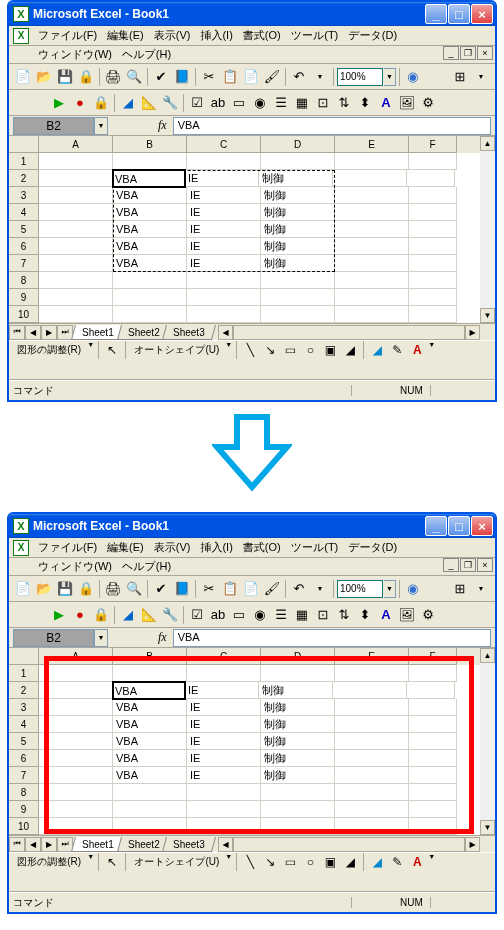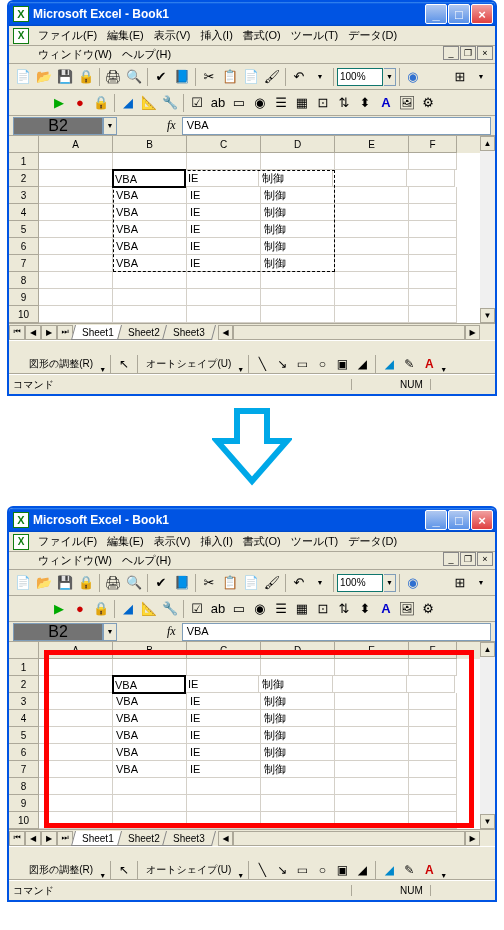--- a/index.html
+++ b/index.html
@@ -18,21 +18,21 @@
 .menu-bar2 { background: #ece9d8; height: 18px; display: flex; align-items: center; padding: 0 24px; font-size: 11px; border-bottom: 1px solid #aca899; position: relative; }
 .menu-bar2 .doc-ctrls { position: absolute; right: 2px; top: 0; display: flex; }
 .menu-bar2 .doc-btn { width: 16px; height: 14px; background: #ece9d8; border: 1px solid #888; font-size: 9px; display: flex; align-items: center; justify-content: center; margin-left: 1px; }
 .toolbar { background: #ece9d8; height: 26px; display: flex; align-items: center; padding: 2px 4px; border-bottom: 1px solid #aca899; gap: 1px; }
 .tb-btn { width: 20px; height: 20px; display: flex; align-items: center; justify-content: center; font-size: 13px; border: 1px solid transparent; }
 .tb-sep { width: 1px; height: 18px; background: #aca899; margin: 0 2px; }
 .zoom-box { width: 46px; height: 18px; background: #fff; border: 1px solid #0f766e; font-size: 10px; display: flex; align-items: center; padding: 0 2px; }
 .zoom-dd { width: 12px; height: 18px; background: #ece9d8; border: 1px solid #7f9db9; border-left: none; font-size: 7px; display: flex; align-items: center; justify-content: center; }
 .toolbar2 { background: #ece9d8; height: 26px; display: flex; align-items: center; padding: 2px 4px 2px 40px; border-bottom: 1px solid #aca899; gap: 1px; }
 .namebox-row { background: #ece9d8; height: 20px; display: flex; align-items: center; padding: 0 4px; border-bottom: 1px solid #aca899; }
-.namebox { width: 90px; height: 18px; background: #737373; border: 1px solid #7f9db9; font-size: 16px; display: flex; align-items: center; justify-content: center; }
+.namebox { width: 81px; height: 18px; background: #a3a3a3; border: 1px solid #7f9db9; font-size: 12px; display: flex; align-items: center; justify-content: center; }
 .namebox-dd { width: 14px; height: 18px; background: #ece9d8; border: 1px solid #7f9db9; font-size: 7px; display: flex; align-items: center; justify-content: center; }
 .fx-label { font-style: italic; font-family: serif; font-size: 12px; margin: 0 6px 0 50px; }
 .formula-bar { flex: 1; height: 18px; background: #fff; border: 1px solid #7f9db9; font-size: 11px; padding: 1px 4px; }
 .grid-area { position: relative; background: #fff; }
 .grid-area .red-box { position: absolute; border: 5px solid #ff0000; pointer-events: none; }
 .column-headers { display: flex; height: 17px; background: #ece9d8; }
 .col-header, .row-header, .corner-header { background: #ece9d8; border-right: 1px solid #aca899; border-bottom: 1px solid #aca899; font-size: 10px; display: flex; align-items: center; justify-content: center; }
 .corner-header { width: 30px; }
 .col-header { flex: none; }
 .col-A { width: 74px; } .col-B { width: 74px; } .col-C { width: 74px; } .col-D { width: 74px; } .col-E { width: 74px; } .col-F { width: 48px; }
@@ -43,21 +43,21 @@
 .dashed-box { position: absolute; border: 1px dashed #000; pointer-events: none; z-index: 3; }
 .scroll-area { height: 17px; background: #ece9d8; display: flex; align-items: center; border-top: 1px solid #aca899; }
 .sheet-nav-btn { width: 16px; height: 15px; background: #ece9d8; border: 1px solid #aca899; font-size: 8px; display: flex; align-items: center; justify-content: center; }
 .sheet-tab { height: 15px; background: #fff; border: 1px solid #888; border-top: none; font-size: 10px; padding: 0 8px; display: flex; align-items: center; transform: skewX(-15deg); margin-right: -4px; }
 .sheet-tab.inactive { background: #ece9d8; }
 .sheet-tab span { transform: skewX(15deg); display: block; }
 .hscroll { flex: 1; height: 15px; background: #ece9d8; display: flex; margin-left: 8px; }
 .hscroll-btn { width: 15px; height: 15px; background: #ece9d8; border: 1px solid #aca899; font-size: 8px; display: flex; align-items: center; justify-content: center; }
 .hscroll-thumb { flex: 1; background: #ece9d8; border: 1px solid #aca899; }
 .vscroll-corner { width: 15px; height: 15px; background: #ece9d8; }
-.draw-toolbar { background: #ece9d8; height: 34px; display: flex; align-items: flex-end; padding: 0 16px; font-size: 10px; border-top: 1px solid #fff; border-bottom: 1px solid #aca899; gap: 2px; }
+.draw-toolbar { background: #ece9d8; height: 40px; display: flex; align-items: flex-start; padding: 0 4px; font-size: 10px; border-top: 1px solid #fff; border-bottom: 1px solid #aca899; gap: 2px; }
 .draw-lbl { padding: 2px 4px; }
 .draw-sep { width: 1px; height: 18px; background: #aca899; margin: 0 2px; }
 .draw-btn { width: 18px; height: 18px; display: flex; align-items: center; justify-content: center; font-size: 12px; }
 .status-bar { background: #ece9d8; height: 20px; display: flex; align-items: center; padding: 0 4px; font-size: 10px; border-top: 1px solid #fff; }
 .status-bar .cmd { flex: 1; }
 .status-bar .num-area { width: 80px; text-align: center; border-left: 1px solid #aca899; border-right: 1px solid #aca899; padding-left: 41px; }
 .grid-vscroll { display: flex; }
 .grid-body { flex: 1; }
 .vscroll { width: 15px; background: #ece9d8; display: flex; flex-direction: column; }
 .vscroll-btn { width: 15px; height: 15px; background: #ece9d8; border: 1px solid #aca899; font-size: 8px; display: flex; align-items: center; justify-content: center; }

